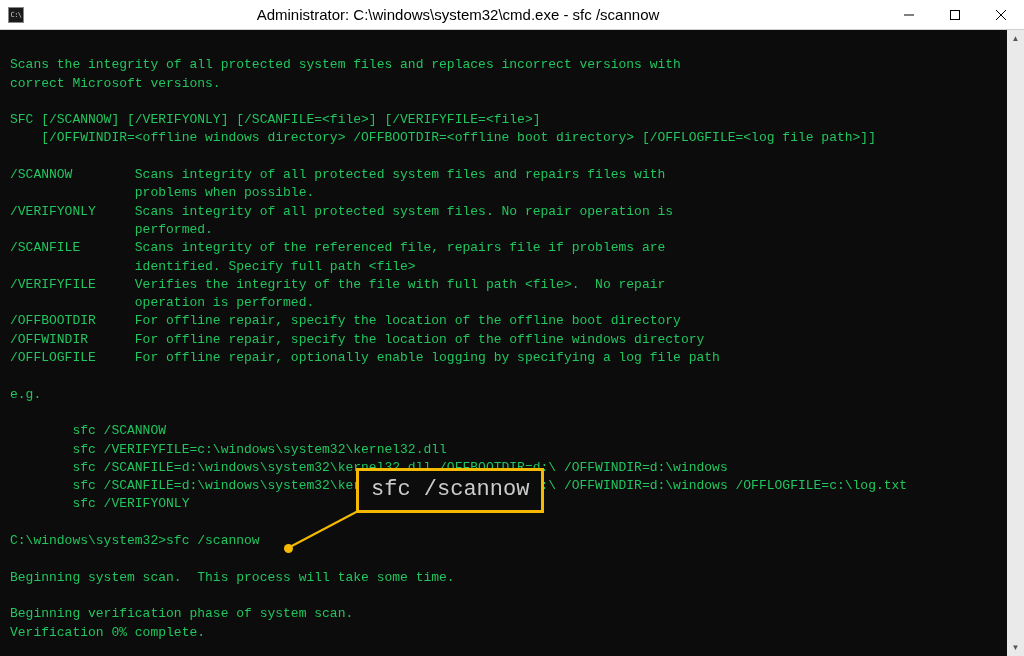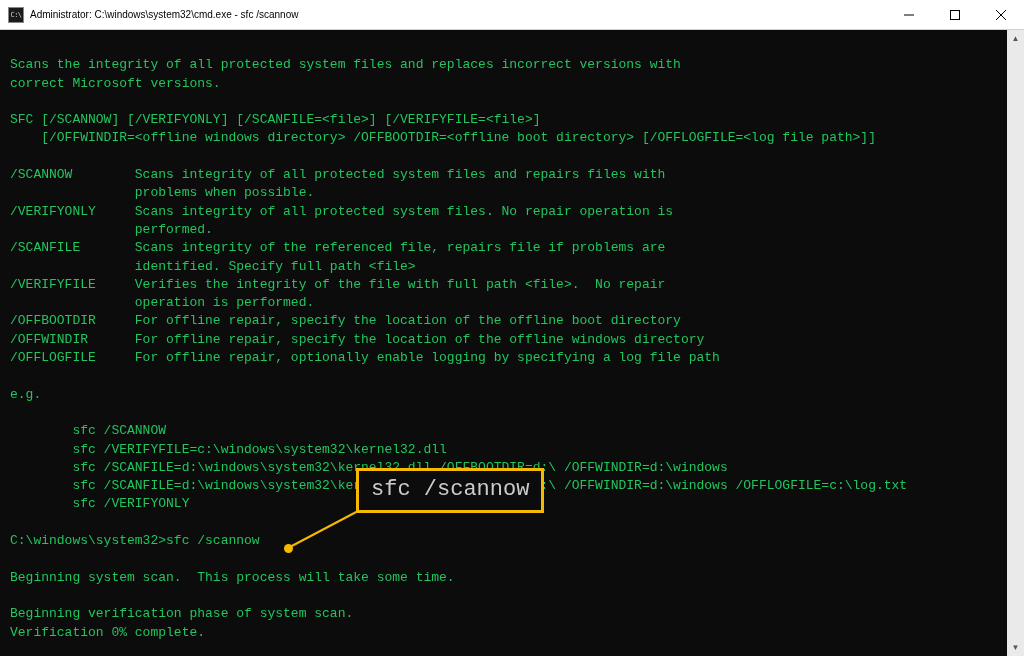--- a/index.html
+++ b/index.html
@@ -35,23 +35,24 @@
       border: 1px solid #888;
       display: flex;
       align-items: center;
       justify-content: center;
       font-size: 7px;
       font-family: Consolas, monospace;
       color: #ccc;
       letter-spacing: -0.5px;
     }
     .titlebar-title {
-      font-size: 10px;
+      font-size: 15px;
       color: #000;
       flex: 1;
+      text-align: center;
     }
     .titlebar-controls {
       display: flex;
       height: 100%;
     }
     .titlebar-btn {
       width: 46px;
       height: 100%;
       display: flex;
       align-items: center;

